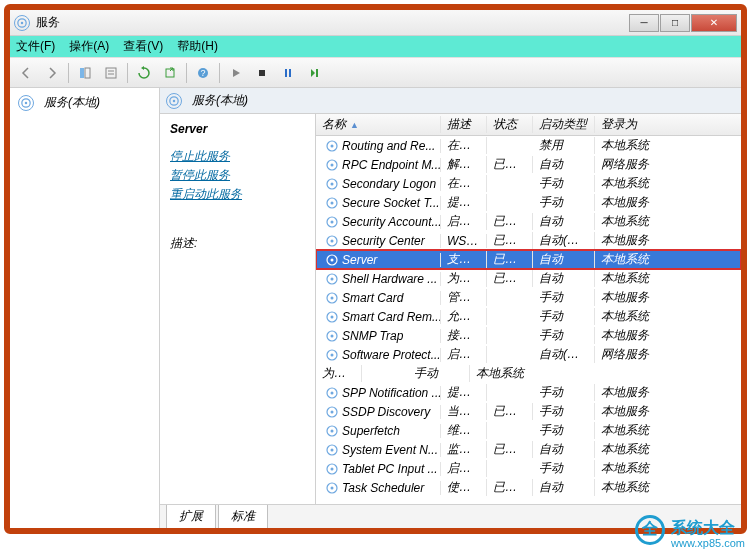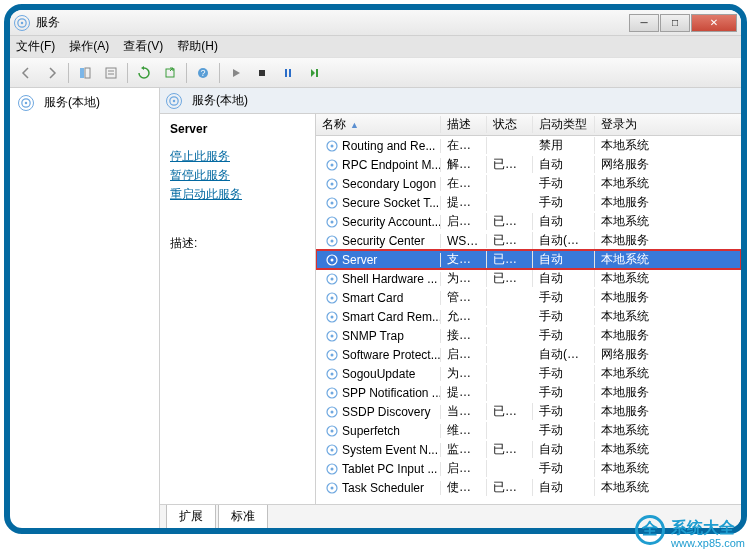--- a/index.html
+++ b/index.html
@@ -6,22 +6,22 @@
 body {
   font-family: "Microsoft YaHei", "SimSun", Tahoma, sans-serif;
   font-size: 12px;
   background: #fff;
   width: 755px;
   height: 554px;
   position: relative;
   overflow: hidden;
 }
 .window {
-  border: 6px solid #0369a1;
-  border-radius: 18px;
+  border: 6px solid #c2410c;
+  border-radius: 6px;
   width: 743px;
   height: 530px;
   margin: 4px;
   background: #fff;
   display: flex;
   flex-direction: column;
   overflow: hidden;
 }
 .titlebar {
   height: 26px;
@@ -53,21 +53,21 @@
   display: flex; align-items: center; justify-content: center;
   font-size: 10px;
 }
 .win-btn.close {
   width: 46px;
   background: linear-gradient(#e07a6a,#c94a3a);
   color: #fff;
 }
 .menubar {
   height: 22px;
-  background: #e5e5e5;
+  background: #5eead4;
   display: flex;
   align-items: center;
   padding: 0 6px;
   gap: 14px;
   border-bottom: 1px solid #e0e0e0;
 }
 .menuitem { cursor: default; }
 .toolbar {
   height: 30px;
   background: linear-gradient(#fafafa,#e8e8e8);
@@ -83,20 +83,21 @@
 }
 .tb-sep {
   width: 1px; height: 20px;
   background: #c0c0c0;
   margin: 0 2px;
 }
 .content {
   flex: 1;
   display: flex;
   min-height: 0;
+  font-style: italic;
 }
 .left-tree {
   width: 150px;
   border-right: 1px solid #d0d0d0;
   padding: 4px;
 }
 .tree-node {
   display: flex; align-items: center; gap: 4px;
   padding: 2px 4px;
 }
@@ -506,27 +507,20 @@
                       <circle cx="7" cy="7" r="1.5" fill="#6fa8e0"></circle>
                     </svg></span>
                   <span>Software Protect...</span>
                 </div>
                 <div class="col c-desc">启用...</div>
                 <div class="col c-stat"></div>
                 <div class="col c-type">自动(延迟...</div>
                 <div class="col c-logon">网络服务</div>
               </div>
               <div class="row">
-                <div class="col c-name">
-                  <span class="icon-svc"><svg viewBox="0 0 14 14">
-                      <circle cx="7" cy="7" r="5" fill="none" stroke="#6fa8e0" stroke-width="1.2"></circle>
-                      <circle cx="7" cy="7" r="1.5" fill="#6fa8e0"></circle>
-                    </svg></span>
-                  <span>SogouUpdate</span>
-                </div>
                 <div class="col c-desc">为搜...</div>
                 <div class="col c-stat"></div>
                 <div class="col c-type">手动</div>
                 <div class="col c-logon">本地系统</div>
               </div>
               <div class="row">
                 <div class="col c-name">
                   <span class="icon-svc"><svg viewBox="0 0 14 14">
                       <circle cx="7" cy="7" r="5" fill="none" stroke="#6fa8e0" stroke-width="1.2"></circle>
                       <circle cx="7" cy="7" r="1.5" fill="#6fa8e0"></circle>

